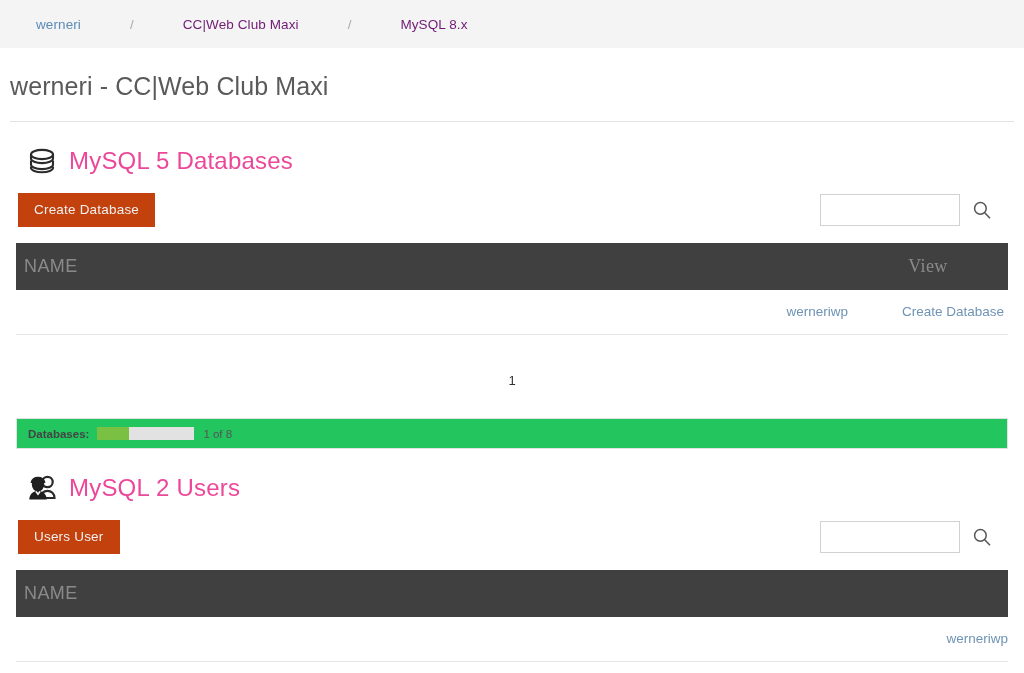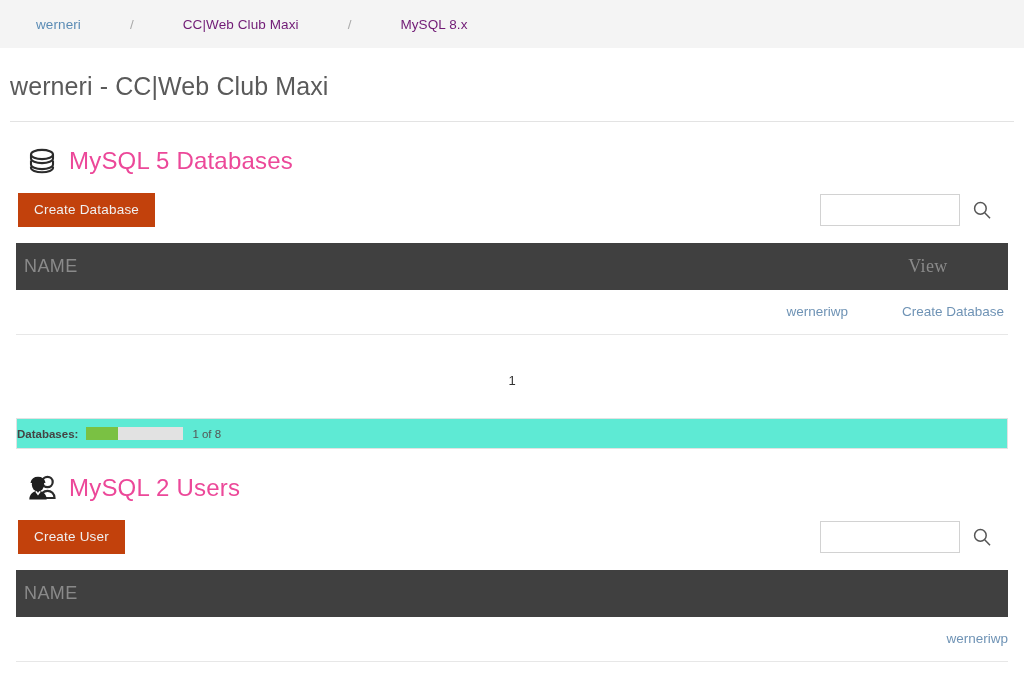--- a/index.html
+++ b/index.html
@@ -166,24 +166,25 @@
     color: #333333;
   }
   .page-number {
     cursor: pointer;
   }
 
   
   .quota-box {
     margin: 30px 0 0 0;
     border: 1px solid #e2e2e2;
-    background: #5eead4;
+    background: #22c55e;
     height: 31px;
     display: flex;
     align-items: center;
+    padding-left: 11px;
     box-sizing: border-box;
   }
   .quota-label {
     font-size: 11.5px;
     font-weight: bold;
     color: #444444;
     margin-right: 8px;
   }
   .quota-track {
     width: 97px;
@@ -282,21 +283,21 @@
       <path d="M15.5 27 c0-4.3 3.2-7.2 7-7.2 c3.8 0 7 2.9 7 7.2 z" fill="none" stroke="#2b2b2b" stroke-width="2.2"></path>
       <ellipse cx="13" cy="13.5" rx="6.2" ry="7" fill="#1f1f1f"></ellipse>
       <path d="M4.3 28.5 c0-5 3.9-8.4 8.7-8.4 c4.8 0 8.7 3.4 8.7 8.4 z" fill="#1f1f1f"></path>
       <path d="M11 20.6 l2 2.6 l2-2.6" fill="none" stroke="#ffffff" stroke-width="1.6"></path>
       <path d="M6.6 12 a6.6 6.6 0 0 1 12.8 0" fill="none" stroke="#1f1f1f" stroke-width="2.4"></path>
     </svg>
     <span class="section-title">MySQL 2 Users</span>
   </div>
 
   <div class="toolbar">
-    <button class="btn">Create User</button>
+    <button class="btn">Users User</button>
     <div class="search-wrap">
       <input class="search-input" type="text" value="" style="">
       <svg class="search-icon" viewBox="0 0 20 20">
         <circle cx="8.4" cy="8.4" r="5.8" fill="none" stroke="#555555" stroke-width="1.5"></circle>
         <line x1="12.7" y1="12.7" x2="18" y2="18.2" stroke="#555555" stroke-width="1.5"></line>
       </svg>
     </div>
   </div>
 
   <table class="table">

